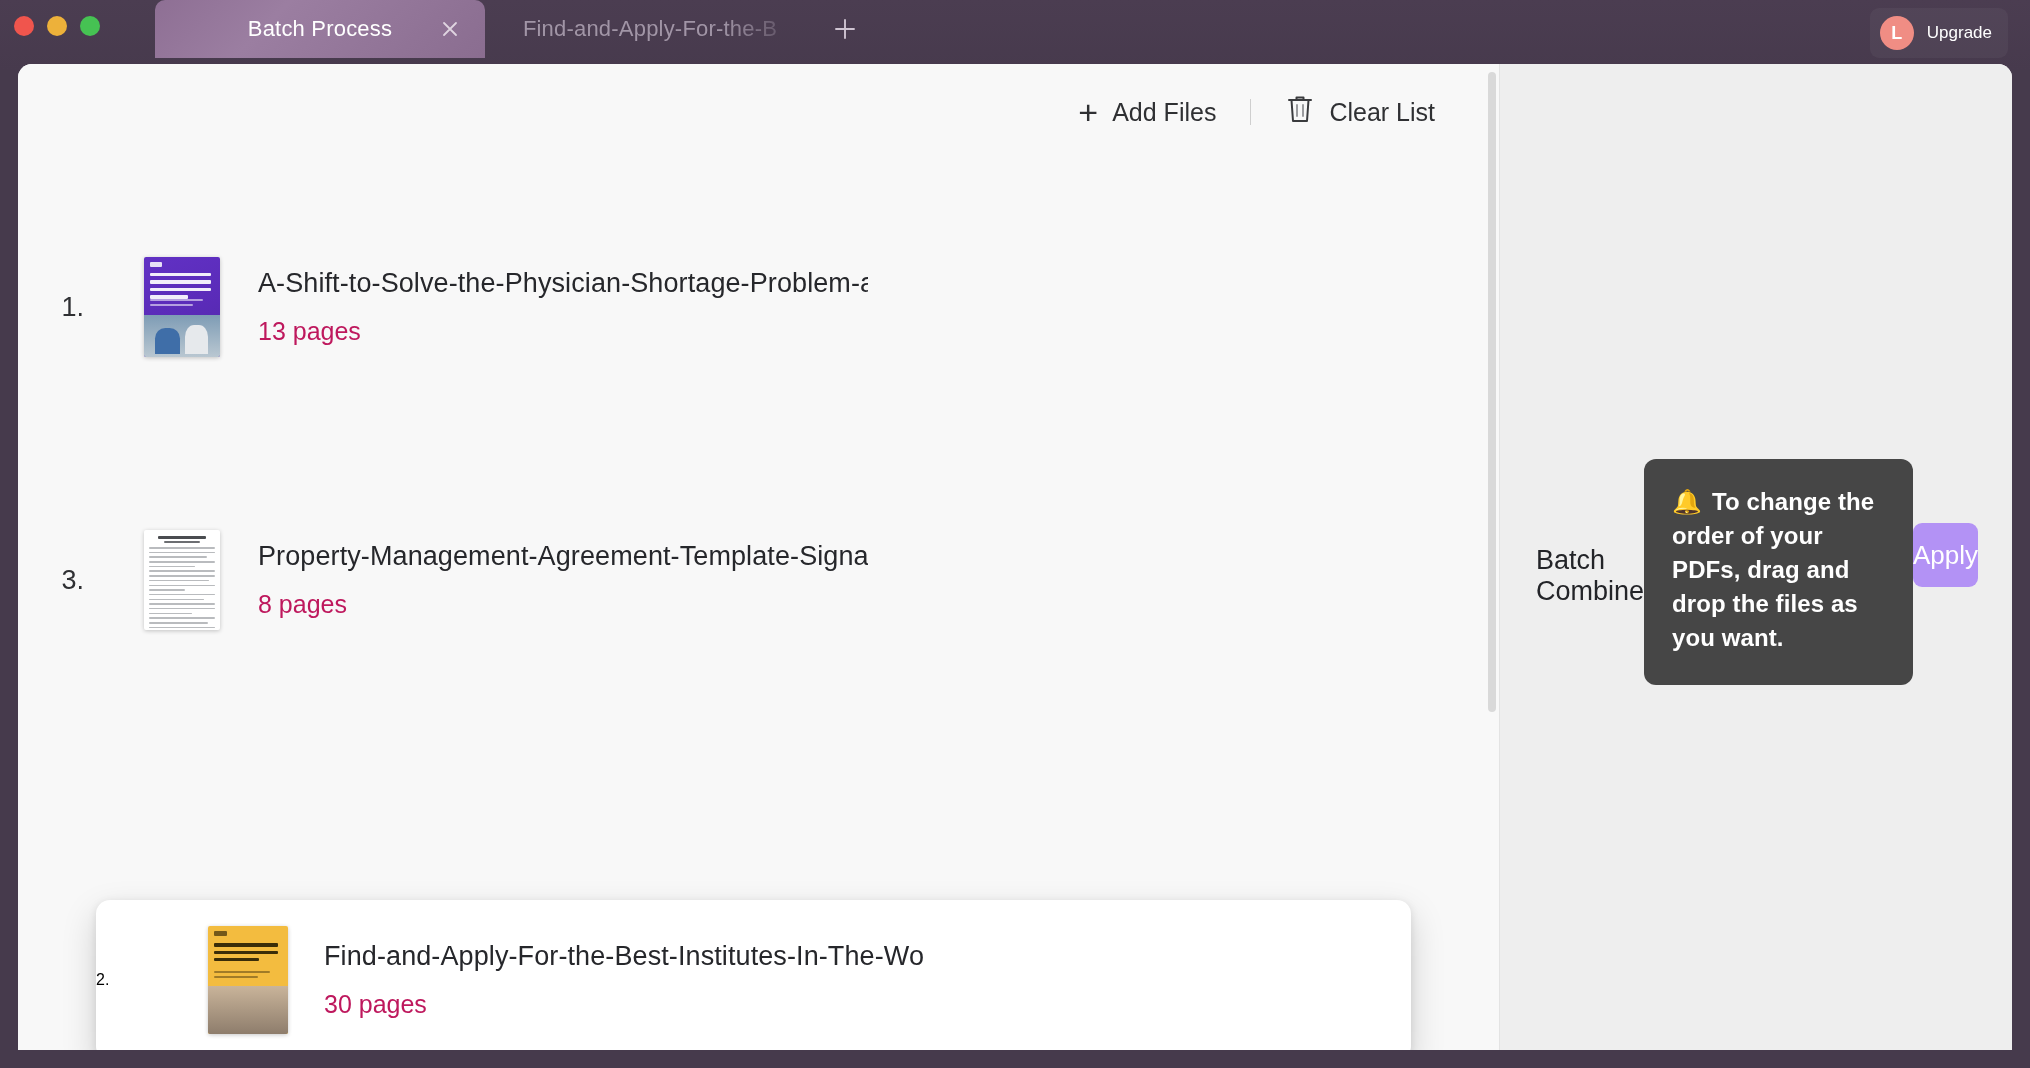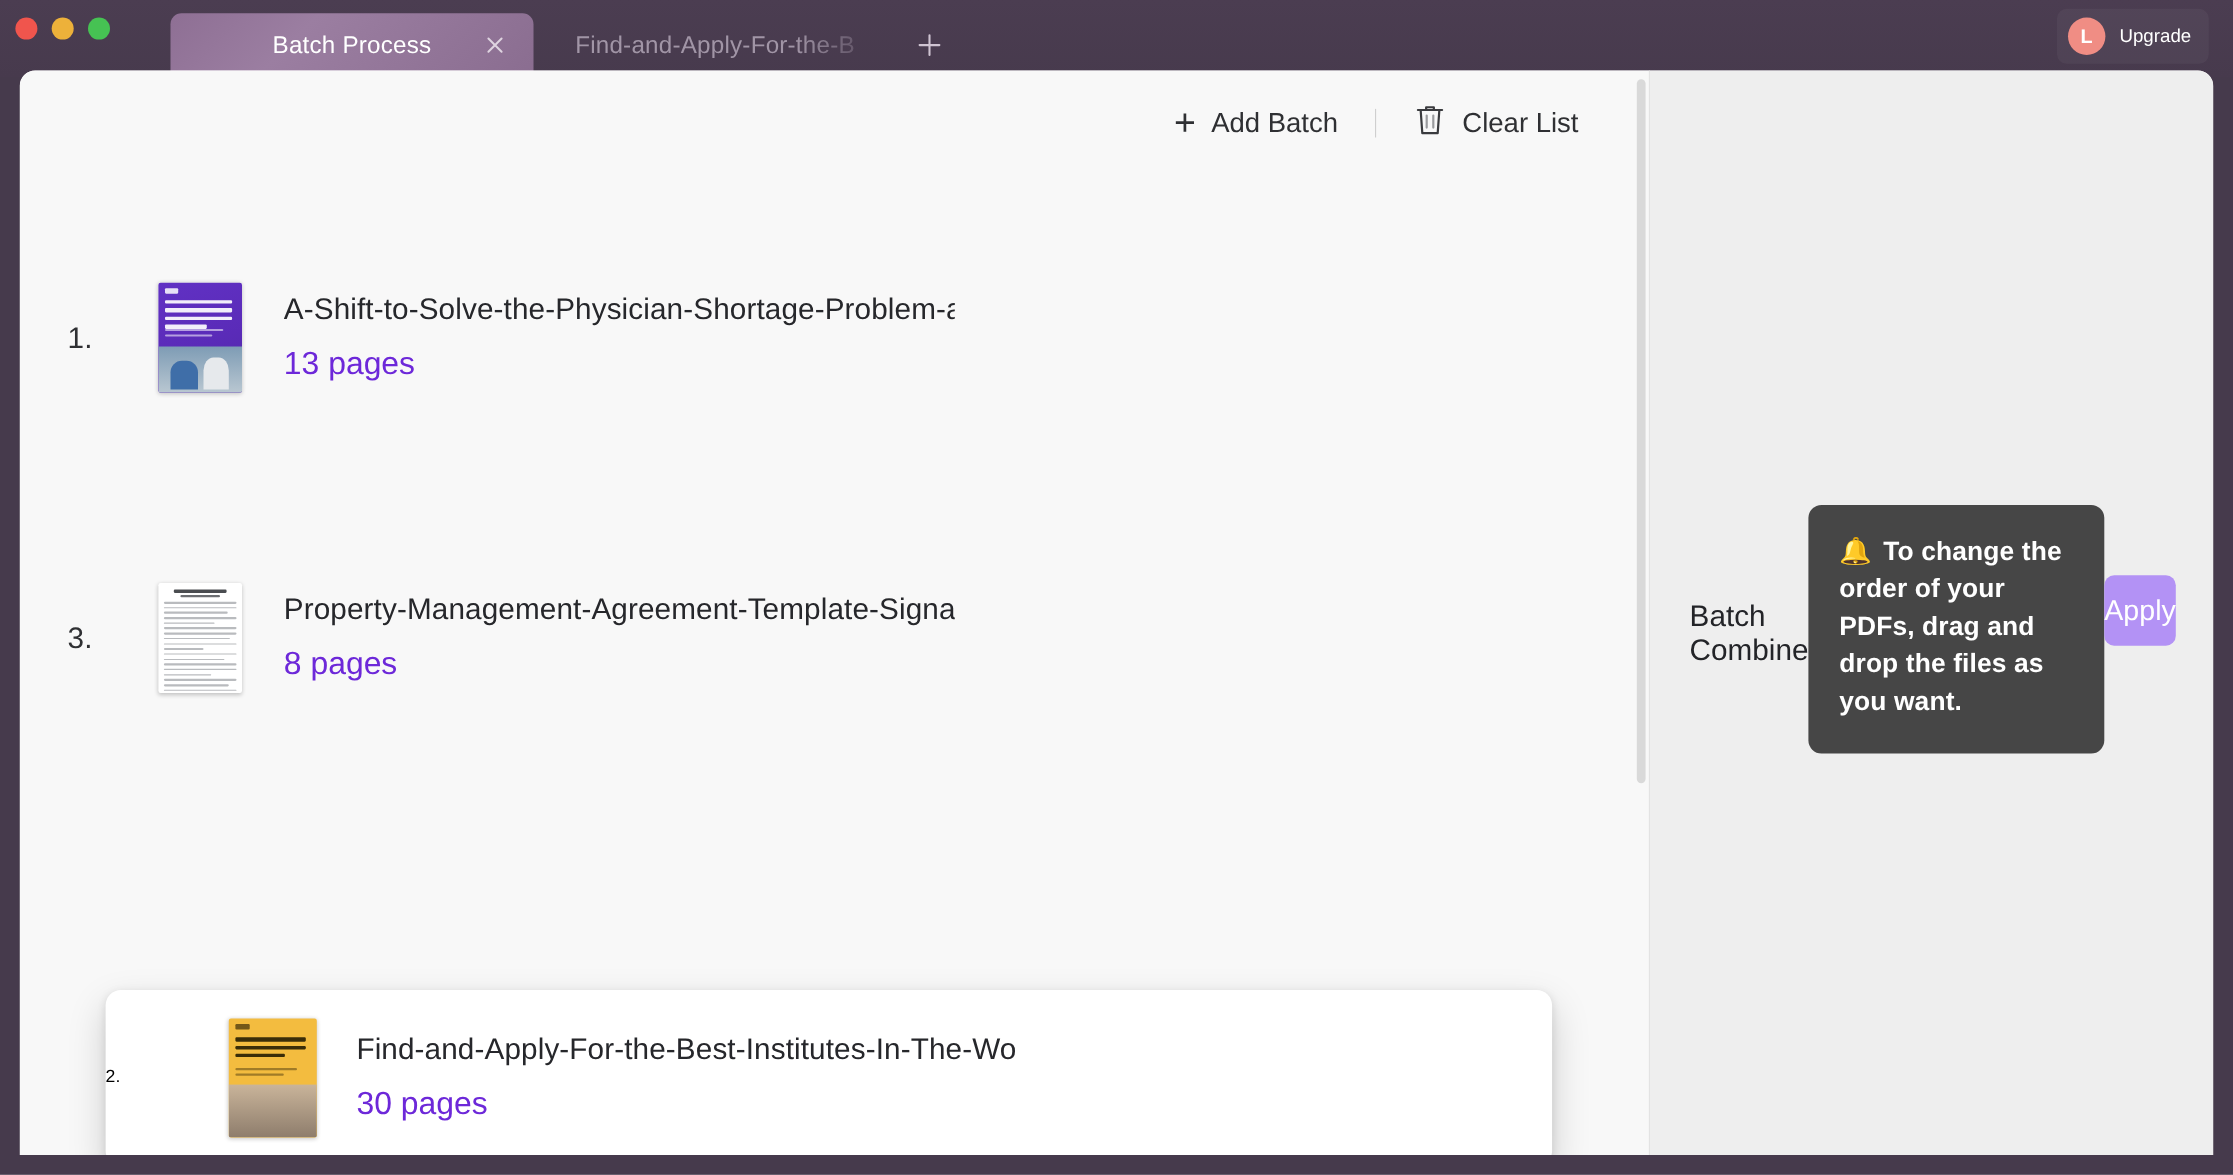--- a/index.html
+++ b/index.html
@@ -18,21 +18,21 @@
   }
   .traffic {
     position:absolute; left:14px; top:16px;
     display:flex; gap:13px; align-items:center;
   }
   .light { width:20px; height:20px; border-radius:50%; }
   .light.red    { background:#f0554d; }
   .light.yellow { background:#edb13a; }
   .light.green  { background:#46c253; }
 
-  .tabs { position:absolute; left:155px; bottom:0; display:flex; }
+  .tabs { position:absolute; left:155px; bottom:12px; display:flex; }
   .tab {
     position:relative; height:58px; display:flex; align-items:center;
     padding:0 24px; border-radius:10px 10px 0 0;
     font-size:22px; letter-spacing:.2px; white-space:nowrap;
   }
   .tab.active {
     width:330px; justify-content:center;
     background:linear-gradient(135deg,#8e6f94 0%,#9b7ea1 35%,#8a6d90 100%);
     color:#ffffff;
   }
@@ -109,21 +109,21 @@
     width:76px; height:100px; border-radius:2px;
     box-shadow:0 1px 4px rgba(0,0,0,.22); overflow:hidden;
     position:relative; background:#ffffff;
   }
   .meta { margin-left:36px; min-width:0; flex:1; }
   .fname {
     font-size:27px; color:#26272b; letter-spacing:.1px;
     white-space:nowrap; overflow:hidden; text-overflow:clip;
     max-width:610px;
   }
-  .pages { font-size:29px; color:#6d28d9; margin-top:18px; }
+  .pages { font-size:25px; color:#be185d; margin-top:18px; }
 
   
   .drag-card {
     position:absolute; left:78px; top:740px;
     width:1315px; height:160px;
     background:#ffffff; border-radius:14px;
     box-shadow:0 14px 34px rgba(0,0,0,.17), 0 2px 8px rgba(0,0,0,.10);
     display:flex; align-items:center;
   }
   .drag-card .idx { width:84px; flex:0 0 84px; padding-right:12px; }
@@ -257,21 +257,21 @@
   </div>
 </div>
 
 <div class="window">
 
   <div class="main">
 
     <div class="toolbar">
       <div class="tool-btn">
         <span class="plus-glyph">+</span>
-        <span>Add Batch</span>
+        <span>Add Files</span>
       </div>
 
       <div class="tool-sep"></div>
 
       <div class="tool-btn">
         <span>
           <svg width="30" height="32" viewBox="0 0 30 32" aria-hidden="true">
             <path d="M4 7 H26" stroke="#3a3b3e" stroke-width="2" stroke-linecap="round"></path>
             <path d="M11.5 7 V4.5 H18.5 V7" stroke="#3a3b3e" stroke-width="2" fill="none" stroke-linejoin="round"></path>
             <path d="M6.5 7 L8 28 H22 L23.5 7" stroke="#3a3b3e" stroke-width="2" fill="none" stroke-linejoin="round"></path>

